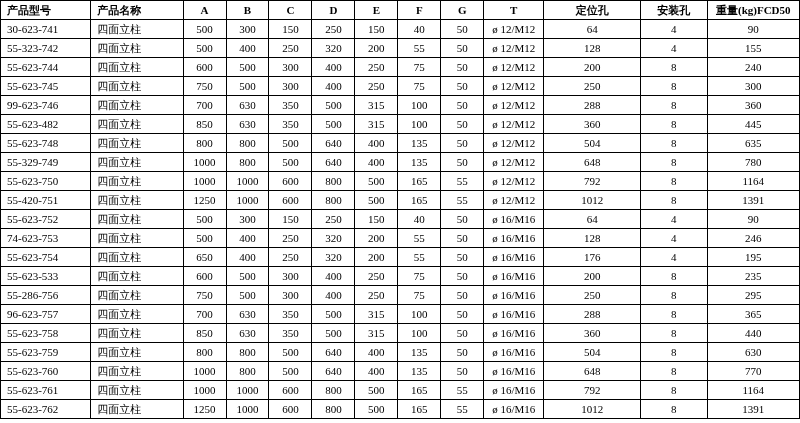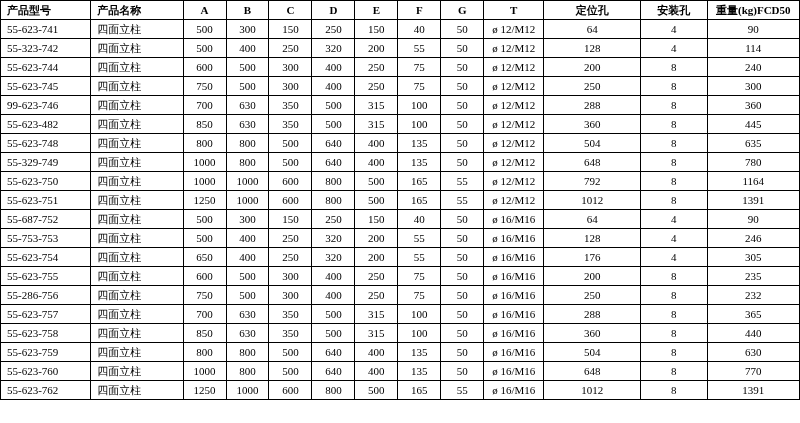--- a/index.html
+++ b/index.html
@@ -81,21 +81,21 @@
       <th>F</th>
       <th>G</th>
       <th>T</th>
       <th>定位孔</th>
       <th>安装孔</th>
       <th>重量(kg)FCD50</th>
     </tr>
   </thead>
   <tbody id="table-body">
       <tr>
-        <td class="col-model">55-623-741</td>
+        <td class="col-model">30-623-741</td>
         <td class="col-name">四面立柱</td>
         <td>500</td>
         <td>300</td>
         <td>150</td>
         <td>250</td>
         <td>150</td>
         <td>40</td>
         <td>50</td>
         <td>ø 12/M12</td>
         <td>64</td>
@@ -108,21 +108,21 @@
         <td>500</td>
         <td>400</td>
         <td>250</td>
         <td>320</td>
         <td>200</td>
         <td>55</td>
         <td>50</td>
         <td>ø 12/M12</td>
         <td>128</td>
         <td>4</td>
-        <td>114</td>
+        <td>155</td>
       </tr>
       <tr>
         <td class="col-model">55-623-744</td>
         <td class="col-name">四面立柱</td>
         <td>600</td>
         <td>500</td>
         <td>300</td>
         <td>400</td>
         <td>250</td>
         <td>75</td>
@@ -216,51 +216,51 @@
         <td>800</td>
         <td>500</td>
         <td>165</td>
         <td>55</td>
         <td>ø 12/M12</td>
         <td>792</td>
         <td>8</td>
         <td>1164</td>
       </tr>
       <tr>
-        <td class="col-model">55-623-751</td>
+        <td class="col-model">55-420-751</td>
         <td class="col-name">四面立柱</td>
         <td>1250</td>
         <td>1000</td>
         <td>600</td>
         <td>800</td>
         <td>500</td>
         <td>165</td>
         <td>55</td>
         <td>ø 12/M12</td>
         <td>1012</td>
         <td>8</td>
         <td>1391</td>
       </tr>
       <tr>
-        <td class="col-model">55-687-752</td>
+        <td class="col-model">55-623-752</td>
         <td class="col-name">四面立柱</td>
         <td>500</td>
         <td>300</td>
         <td>150</td>
         <td>250</td>
         <td>150</td>
         <td>40</td>
         <td>50</td>
         <td>ø 16/M16</td>
         <td>64</td>
         <td>4</td>
         <td>90</td>
       </tr>
       <tr>
-        <td class="col-model">55-753-753</td>
+        <td class="col-model">74-623-753</td>
         <td class="col-name">四面立柱</td>
         <td>500</td>
         <td>400</td>
         <td>250</td>
         <td>320</td>
         <td>200</td>
         <td>55</td>
         <td>50</td>
         <td>ø 16/M16</td>
         <td>128</td>
@@ -273,24 +273,24 @@
         <td>650</td>
         <td>400</td>
         <td>250</td>
         <td>320</td>
         <td>200</td>
         <td>55</td>
         <td>50</td>
         <td>ø 16/M16</td>
         <td>176</td>
         <td>4</td>
-        <td>305</td>
-      </tr>
-      <tr>
-        <td class="col-model">55-623-755</td>
+        <td>195</td>
+      </tr>
+      <tr>
+        <td class="col-model">55-623-533</td>
         <td class="col-name">四面立柱</td>
         <td>600</td>
         <td>500</td>
         <td>300</td>
         <td>400</td>
         <td>250</td>
         <td>75</td>
         <td>50</td>
         <td>ø 16/M16</td>
         <td>200</td>
@@ -303,24 +303,24 @@
         <td>750</td>
         <td>500</td>
         <td>300</td>
         <td>400</td>
         <td>250</td>
         <td>75</td>
         <td>50</td>
         <td>ø 16/M16</td>
         <td>250</td>
         <td>8</td>
-        <td>232</td>
-      </tr>
-      <tr>
-        <td class="col-model">55-623-757</td>
+        <td>295</td>
+      </tr>
+      <tr>
+        <td class="col-model">96-623-757</td>
         <td class="col-name">四面立柱</td>
         <td>700</td>
         <td>630</td>
         <td>350</td>
         <td>500</td>
         <td>315</td>
         <td>100</td>
         <td>50</td>
         <td>ø 16/M16</td>
         <td>288</td>
@@ -364,20 +364,35 @@
         <td>800</td>
         <td>500</td>
         <td>640</td>
         <td>400</td>
         <td>135</td>
         <td>50</td>
         <td>ø 16/M16</td>
         <td>648</td>
         <td>8</td>
         <td>770</td>
+      </tr>
+      <tr>
+        <td class="col-model">55-623-761</td>
+        <td class="col-name">四面立柱</td>
+        <td>1000</td>
+        <td>1000</td>
+        <td>600</td>
+        <td>800</td>
+        <td>500</td>
+        <td>165</td>
+        <td>55</td>
+        <td>ø 16/M16</td>
+        <td>792</td>
+        <td>8</td>
+        <td>1164</td>
       </tr>
       <tr>
         <td class="col-model">55-623-762</td>
         <td class="col-name">四面立柱</td>
         <td>1250</td>
         <td>1000</td>
         <td>600</td>
         <td>800</td>
         <td>500</td>
         <td>165</td>

